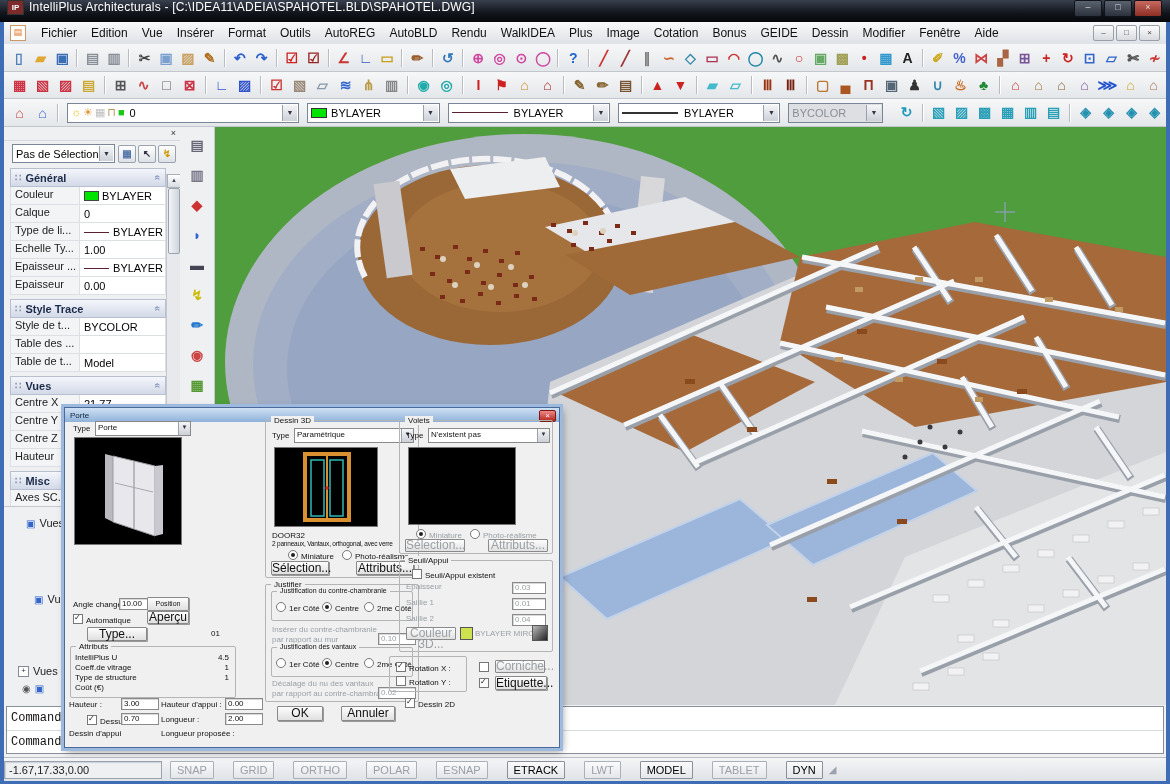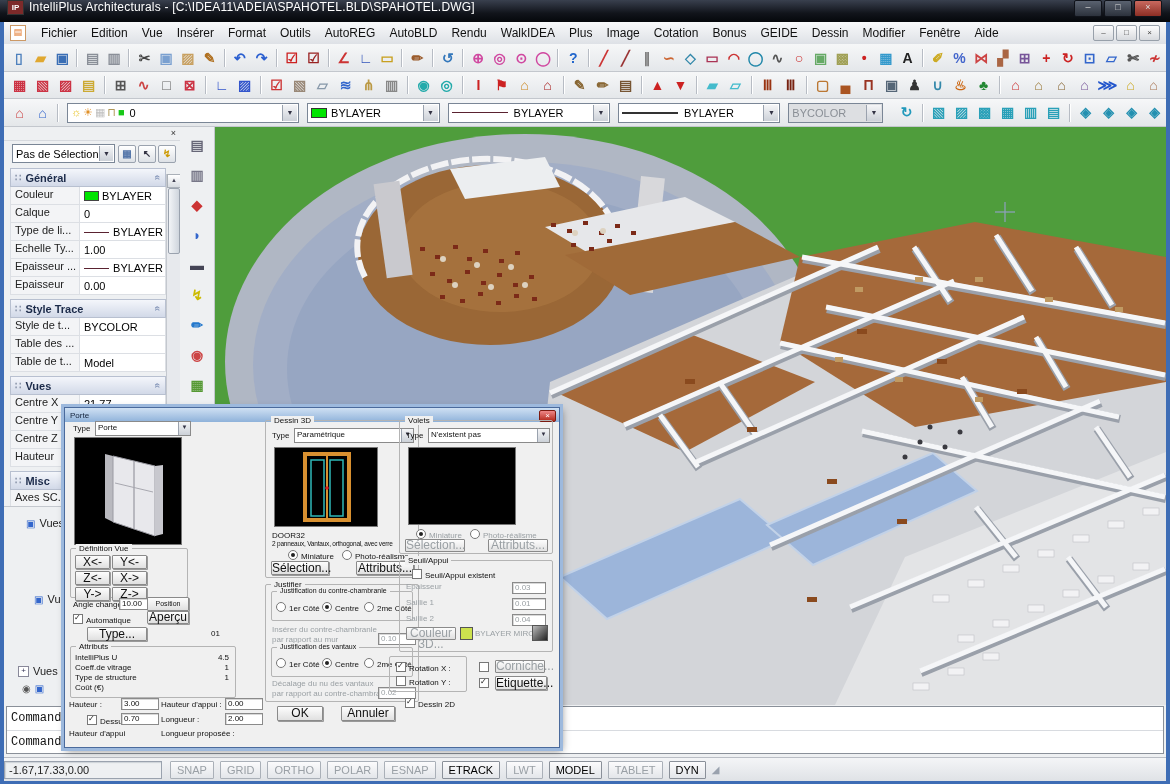--- a/index.html
+++ b/index.html
@@ -65,21 +65,21 @@
   .canvas{position:absolute;left:215px;top:127px;width:951px;height:578px;z-index:10;}
   
   .cmd{position:absolute;left:4px;top:705px;width:1162px;height:52px;background:#eef0f2;z-index:20;box-sizing:border-box;padding:1px 2px;}
   .cmdbox{height:48px;background:#fff;border:1px solid #8a9099;box-sizing:border-box;font-family:"Liberation Mono",monospace;font-size:12px;color:#111;}
   .cmdline{height:23px;line-height:23px;padding-left:4px;border-bottom:1px solid #d8dbe0;}
   .cmdline:last-child{border-bottom:none;}
   
   .status{position:absolute;left:4px;top:757px;width:1162px;height:23px;background:linear-gradient(#f4f5f7,#dfe2e6);border-top:1px solid #b9bdc4;display:flex;align-items:center;font-size:11px;z-index:20;}
   .stleft{padding-left:6px;color:#111;width:572px;}
   .stcoord{width:152px;height:16px;border:1px solid #9aa2ae;background:#eef0f2;box-shadow:inset 1px 1px 1px #cdd2d8;line-height:16px;padding-left:4px;color:#222;margin-right:8px;}
-  .toggles{display:flex;gap:6px;}
+  .toggles{display:flex;gap:19px;}
   .tgl{height:16px;padding:0 6px;border:1px solid #aab0b8;background:linear-gradient(#fbfbfc,#e3e6ea);border-radius:1px;line-height:16px;color:#9aa0a6;font-size:11px;}
   .tgl.on{color:#000;border-color:#8a9099;}
   .tgl i{font-style:normal;}
   .grip-br{margin-left:6px;color:#9aa2ae;font-size:10px;}
   
   .dlg{position:absolute;left:64px;top:407px;width:494px;height:339px;background:#f0f0f0;border:1px solid #4a6a9c;box-shadow:0 0 0 3px #9db9dd,2px 3px 8px rgba(0,0,0,.45);z-index:60;font-size:8px;color:#111;}
   .dlg-title{position:absolute;left:0;top:0;right:0;height:14px;background:linear-gradient(#cfe0f3,#8fb2da);display:flex;align-items:center;font-size:8px;color:#14233c;padding-left:5px;}
   .dlg-close{position:absolute;right:3px;top:2px;width:15px;height:10px;background:linear-gradient(#e88,#b3271a);border:1px solid #7d1a10;border-radius:2px;color:#fff;font-size:8px;line-height:9px;text-align:center;}
   .abs{position:absolute;white-space:nowrap;}
   .grp{position:absolute;border:1px solid #b4b4b4;border-radius:2px;}
@@ -1034,32 +1034,20 @@
       <svg width="106" height="106" viewBox="0 0 106 106">
         <rect width="106" height="106" fill="#000"></rect>
         <polygon points="30,16 38,18 38,84 30,80" fill="#b9b9bf"></polygon>
         <polygon points="38,18 80,28 80,98 38,84" fill="#e8e8ec" stroke="#9a9aa2" stroke-width="1"></polygon>
         <line x1="59" y1="23" x2="59" y2="91" stroke="#a8a8b0" stroke-width="1.5"></line>
         <line x1="40" y1="45" x2="78" y2="54" stroke="#a8a8b0" stroke-width="1"></line>
         <polygon points="80,28 88,27 88,96 80,98" fill="#c8c8ce"></polygon>
       </svg>
     </div>
 
-    <div class="grp" style="left:5px;top:140px;width:116px;height:48px">
-      <span class="glabel">Définition Vue</span>
-      <div style="position:absolute;left:4px;top:6px;width:108px;display:flex;flex-wrap:wrap;gap:2px">
-
-      <span class="btn" style="position:relative;width:33px;height:12px;line-height:12px">X&lt;-</span>
-          <span class="btn" style="position:relative;width:33px;height:12px;line-height:12px">Y&lt;-</span>
-          <span class="btn" style="position:relative;width:33px;height:12px;line-height:12px">Z&lt;-</span>
-          <span class="btn" style="position:relative;width:33px;height:12px;line-height:12px">X-&gt;</span>
-          <span class="btn" style="position:relative;width:33px;height:12px;line-height:12px">Y-&gt;</span>
-          <span class="btn" style="position:relative;width:33px;height:12px;line-height:12px">Z-&gt;</span>
-        </div>
-    </div>
     <span class="abs" style="left:8px;top:192px">Angle changé</span>
     <span class="fld" style="left:54px;top:190px;width:24px;height:10px">10.00</span>
     <span class="btn" style="left:82px;top:189px;width:40px;height:12px;line-height:12px;font-size:7px">Position initial</span>
     <span class="abs" style="left:8px;top:206px"><span class="cbx on"></span><span>Automatique</span></span>
     <span class="btn" style="left:82px;top:203px;width:40px;height:11px;line-height:11px">Aperçu</span>
     <span class="btn" style="left:22px;top:219px;width:58px;height:12px;line-height:12px">Type...</span>
     <span class="abs" style="left:146px;top:221px">01</span>
 
     <div class="grp" style="left:5px;top:238px;width:164px;height:50px">
       <span class="glabel">Attributs</span>
@@ -1085,21 +1073,21 @@
     </div>
 
     <span class="abs" style="left:4px;top:292px">Hauteur :</span>
     <span class="fld" style="left:56px;top:290px;width:32px;height:10px">3.00</span>
     <span class="abs" style="left:96px;top:292px">Hauteur d'appui :</span>
     <span class="fld" style="left:160px;top:290px;width:32px;height:10px">0.00</span>
     <span class="abs" style="left:22px;top:307px"><span class="cbx on"></span><span>Dessus :</span></span>
     <span class="fld" style="left:56px;top:305px;width:32px;height:10px">0.70</span>
     <span class="abs" style="left:96px;top:307px">Longueur :</span>
     <span class="fld" style="left:160px;top:305px;width:32px;height:10px">2.00</span>
-    <span class="abs" style="left:4px;top:321px">Hauteur d'appui</span>
+    <span class="abs" style="left:4px;top:321px">Dessin d'appui</span>
     <span class="abs" style="left:96px;top:321px">Longueur proposée :</span>
 
     <div class="grp" style="left:200px;top:12px;width:152px;height:156px">
       <span class="glabel">Dessin 3D</span>
       <span class="abs" style="left:6px;top:10px">Type</span>
       <div class="mcombo" style="left:28px;top:7px;width:116px;height:13px">
         <span>Paramétrique</span>
         <span class="arrow">▼</span>
       </div>
       <div class="prev" style="left:8px;top:26px;width:102px;height:78px">

